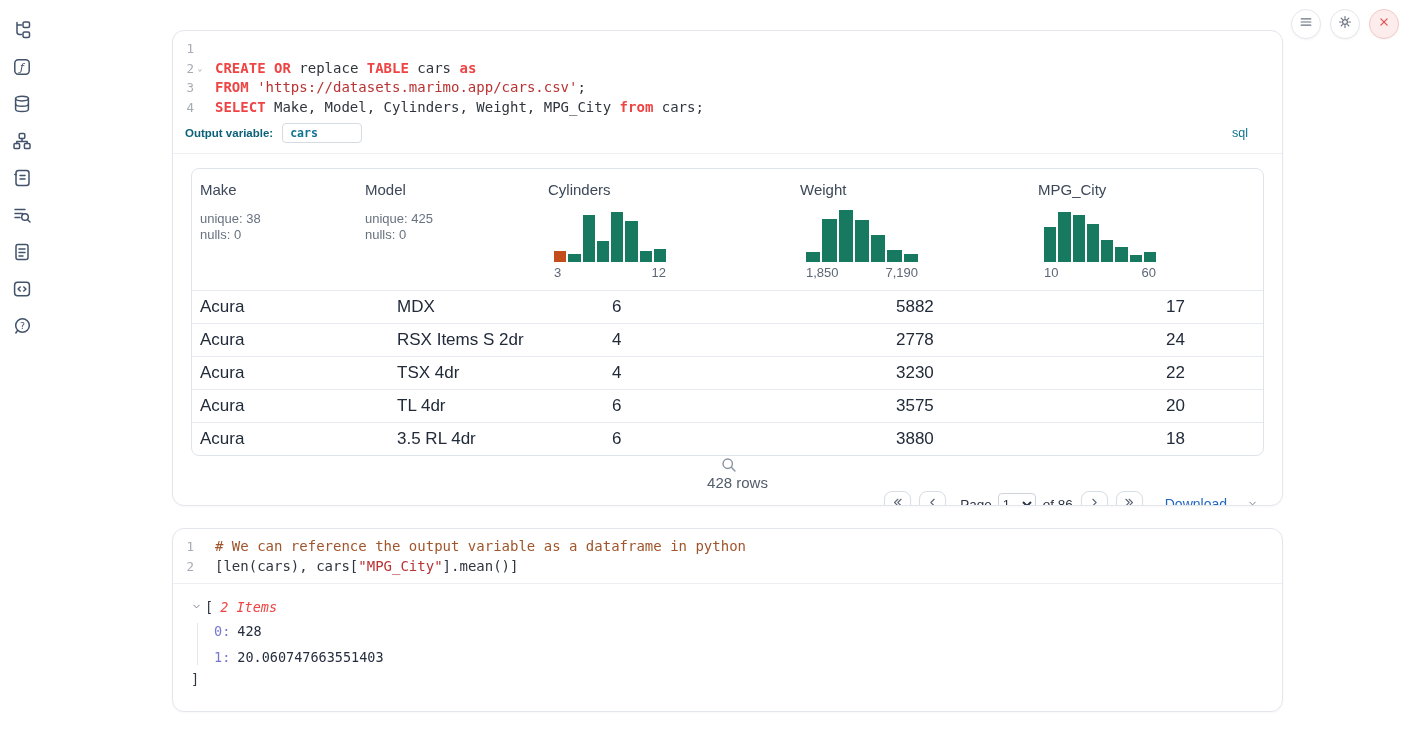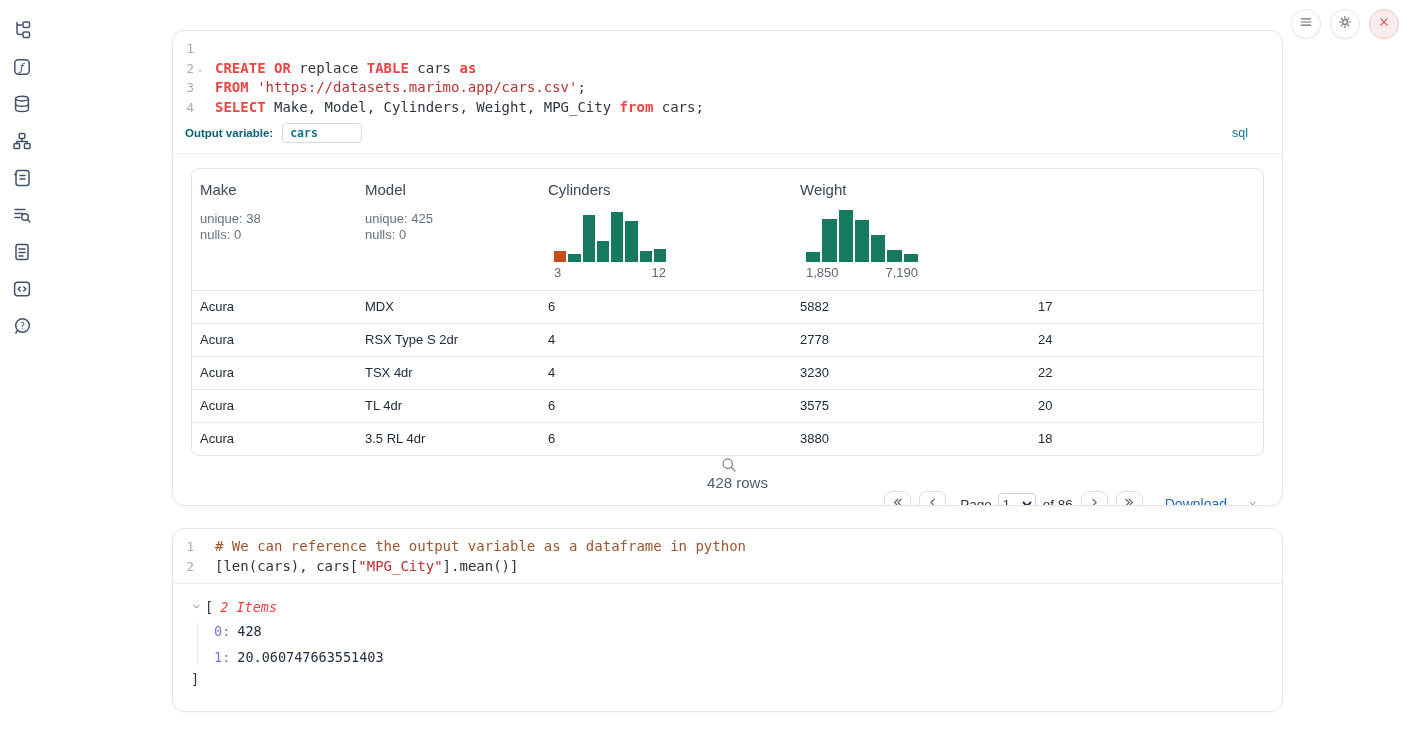--- a/index.html
+++ b/index.html
@@ -57,21 +57,21 @@
   .t-header { height:121px; }
   .t-header-cell { padding:12px 8px 0 8px; cursor:pointer; }
   .col-title { font-size:15px; color:#3c4758; }
   .col-stats { margin-top:13px; font-size:13px; color:#68727f; line-height:16.5px; }
   .hist { margin-top:12px; margin-left:6px; width:112px; }
   .hist-bars { display:flex; align-items:flex-end; gap:2px; height:52px; }
   .hist-bar { flex:1; }
   .hist-labels { display:flex; justify-content:space-between;
     font-size:13px; color:#5d6775; margin-top:3px; }
   .t-row { border-top:1px solid #e7ebf1; height:33px; align-items:center;
-    font-size:13px; color:#222b3a; }
+    font-size:17px; color:#222b3a;gap:32px; }
   .t-cell { padding:0 8px; overflow:hidden; white-space:nowrap; }
 
   
   .table-footer { display:flex; align-items:center; height:49px; padding:0 24px 0 27px;flex-direction:column; }
   .search-btn { display:flex; cursor:pointer; }
   .search-btn svg { stroke:#8b93a1; fill:none; stroke-width:1.6; stroke-linecap:round; }
   .rows-count { margin-left:17px; font-size:15px; color:#525c6b; }
   .pager { margin-left:auto; display:flex; align-items:center; }
   .page-btn { width:27px; height:27px; border:1px solid #d9dde4; border-radius:8px; background:#fff;
     box-shadow:0 1px 1.5px rgba(16,24,40,.06); display:flex; align-items:center; justify-content:center;
@@ -246,32 +246,51 @@
                   <div class="hist-bar" style="height: 27px; background: rgb(23, 122, 96);"></div>
                   <div class="hist-bar" style="height: 12px; background: rgb(23, 122, 96);"></div>
                   <div class="hist-bar" style="height: 8px; background: rgb(23, 122, 96);"></div>
                 </div>
                 <div class="hist-labels">
                   <span>1,850</span>
                   <span>7,190</span>
                 </div>
               </div>
             </div>
+            <div class="t-header-cell">
+              <div class="col-title">MPG_City</div>
+              <div class="hist">
+                <div class="hist-bars">
+                  <div class="hist-bar" style="height: 35px; background: rgb(23, 122, 96);"></div>
+                  <div class="hist-bar" style="height: 50px; background: rgb(23, 122, 96);"></div>
+                  <div class="hist-bar" style="height: 47px; background: rgb(23, 122, 96);"></div>
+                  <div class="hist-bar" style="height: 38px; background: rgb(23, 122, 96);"></div>
+                  <div class="hist-bar" style="height: 22px; background: rgb(23, 122, 96);"></div>
+                  <div class="hist-bar" style="height: 15px; background: rgb(23, 122, 96);"></div>
+                  <div class="hist-bar" style="height: 7px; background: rgb(23, 122, 96);"></div>
+                  <div class="hist-bar" style="height: 10px; background: rgb(23, 122, 96);"></div>
+                </div>
+                <div class="hist-labels">
+                  <span>10</span>
+                  <span>60</span>
+                </div>
+              </div>
+            </div>
           </div>
         <div id="table-body">
             <div class="t-row">
               <div class="t-cell">Acura</div>
               <div class="t-cell">MDX</div>
               <div class="t-cell">6</div>
               <div class="t-cell">5882</div>
               <div class="t-cell">17</div>
             </div>
             <div class="t-row">
               <div class="t-cell">Acura</div>
-              <div class="t-cell">RSX Type S 2dr</div>
+              <div class="t-cell">RSX Items S 2dr</div>
               <div class="t-cell">4</div>
               <div class="t-cell">2778</div>
               <div class="t-cell">24</div>
             </div>
             <div class="t-row">
               <div class="t-cell">Acura</div>
               <div class="t-cell">TSX 4dr</div>
               <div class="t-cell">4</div>
               <div class="t-cell">3230</div>
               <div class="t-cell">22</div>

